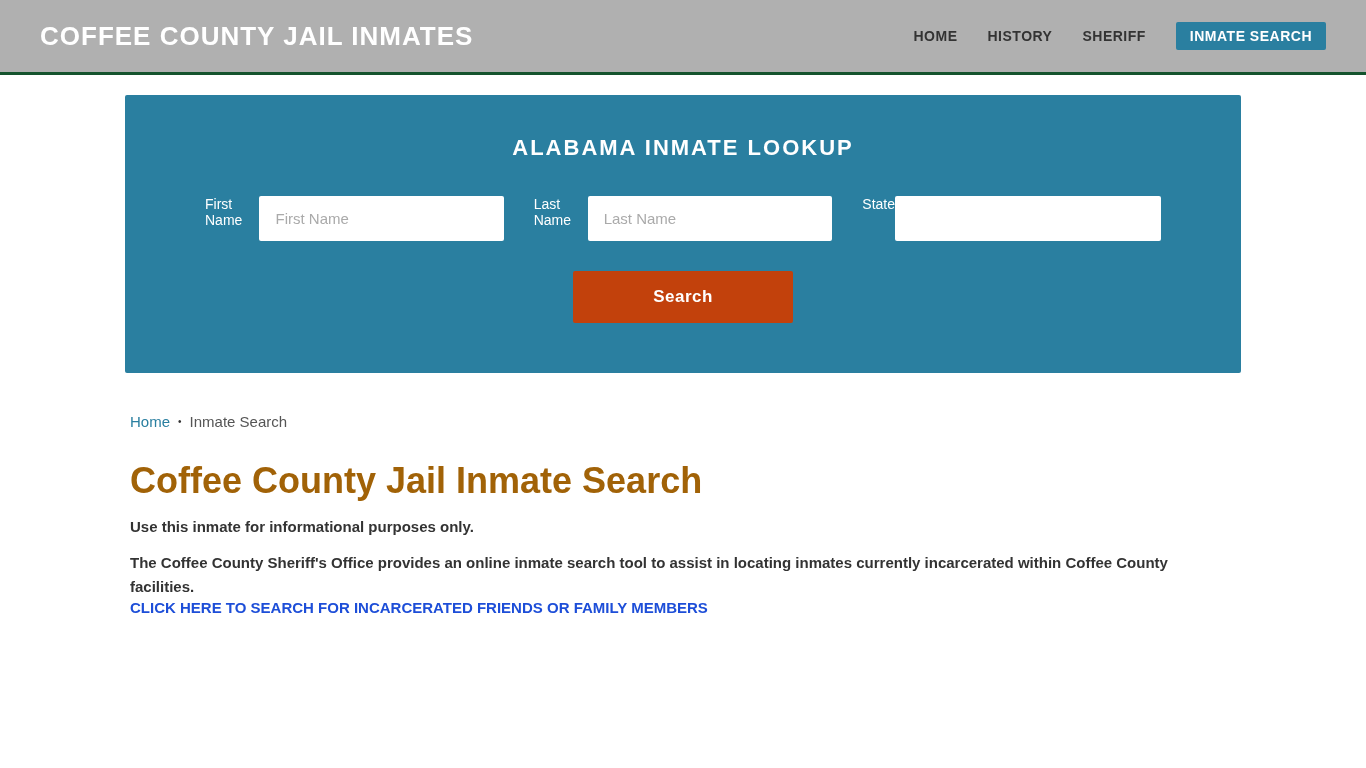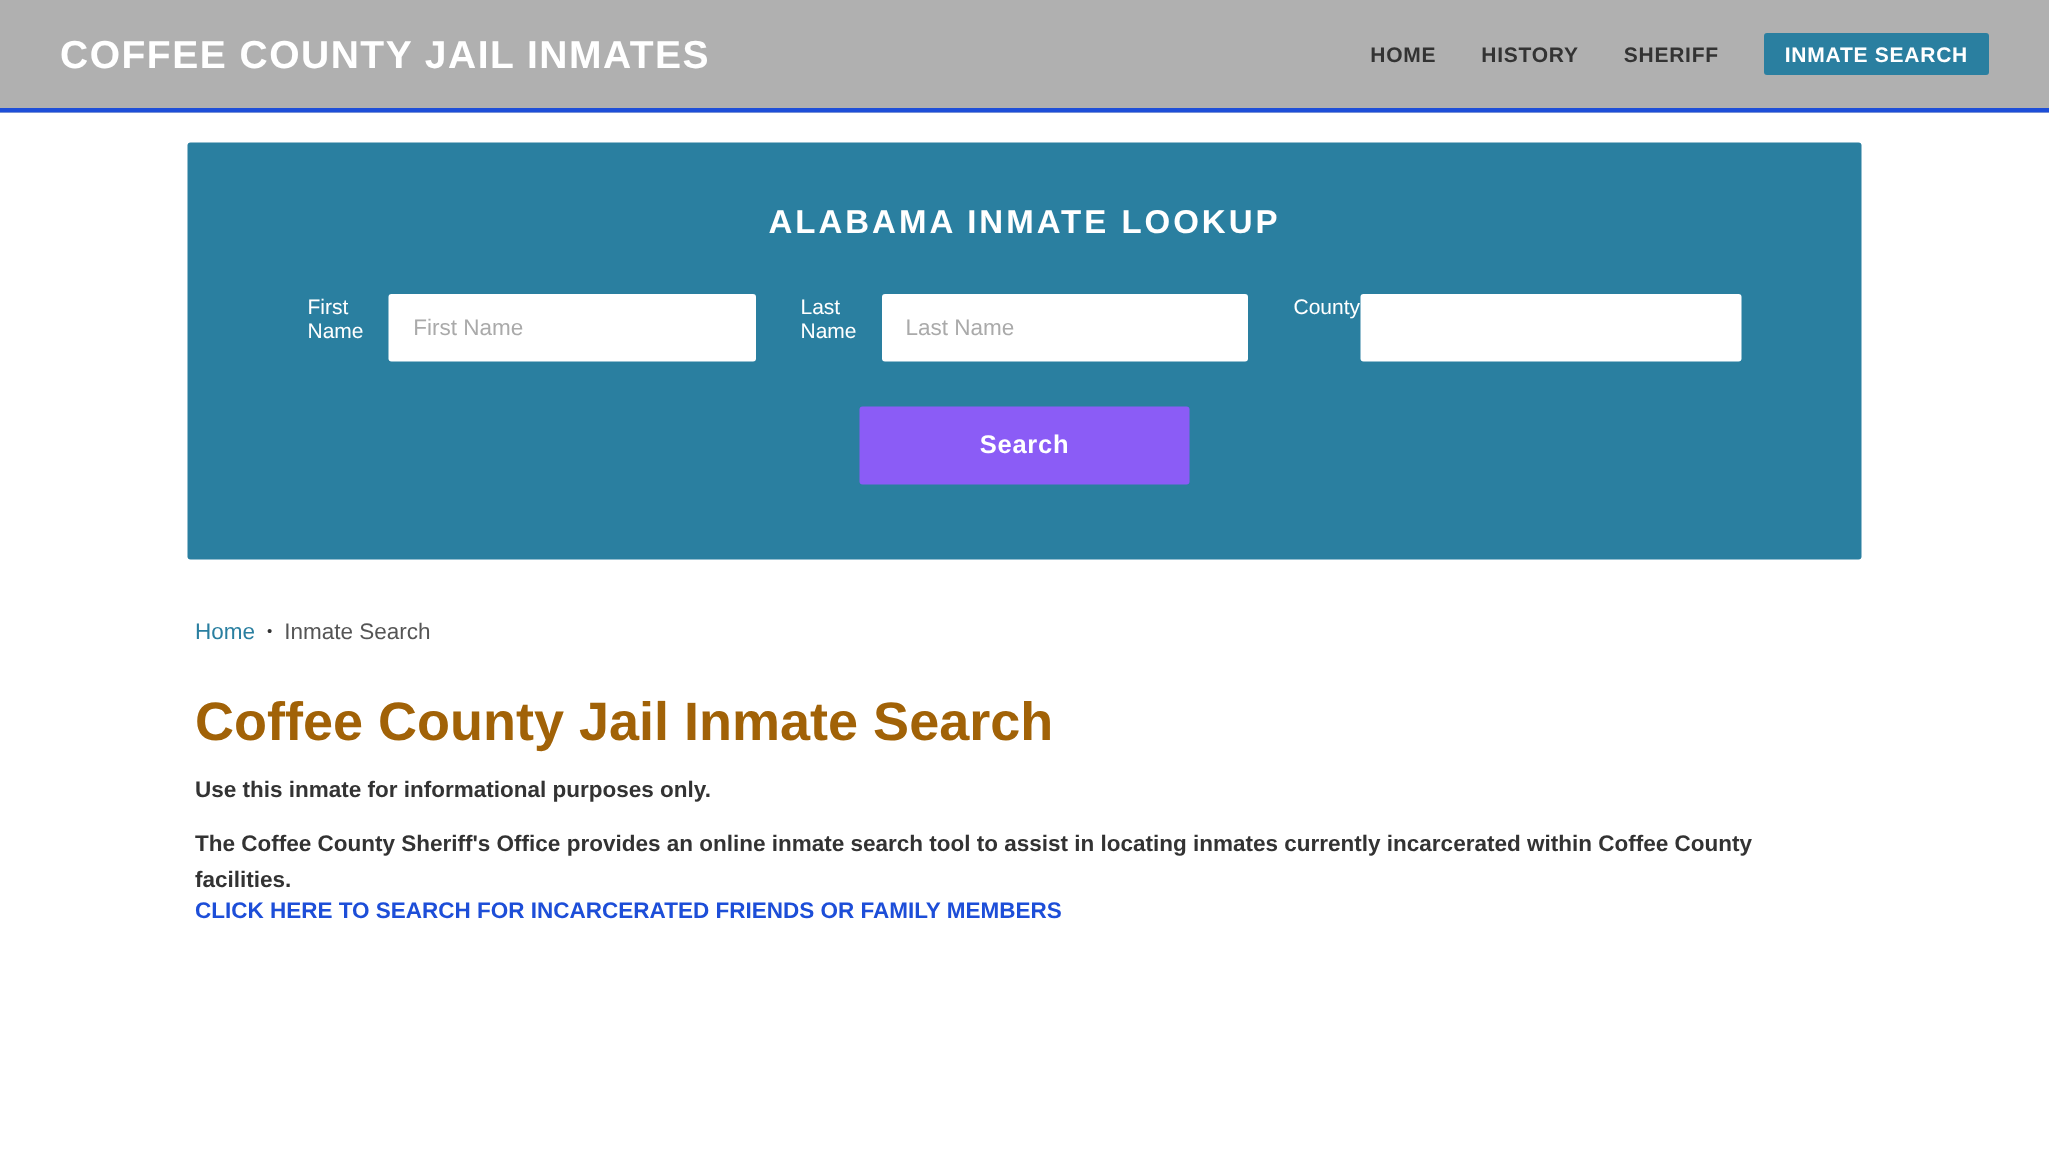--- a/index.html
+++ b/index.html
@@ -17,21 +17,21 @@
     }
 
     
     .header {
       background: #b0b0b0;
       padding: 0 40px;
       height: 75px;
       display: flex;
       align-items: center;
       justify-content: space-between;
-      border-bottom: 3px solid #1d4ed8;
+      border-bottom: 3px solid #14532d;
     }
 
     .site-title {
       font-size: 26px;
       font-weight: 900;
       color: #ffffff;
       letter-spacing: 1px;
       text-transform: uppercase;
     }
 
@@ -111,21 +111,21 @@
       color: #aaa;
     }
 
     .search-btn-row {
       display: flex;
       justify-content: center;
       margin-top: 10px;
     }
 
     .search-button {
-      background: #8b5cf6;
+      background: #c2410c;
       color: #ffffff;
       font-size: 17px;
       font-weight: 700;
       border: none;
       padding: 16px 80px;
       cursor: pointer;
       border-radius: 2px;
       letter-spacing: 0.5px;
     }
 
@@ -206,21 +206,21 @@
   <div class="search-form">
     <div class="form-group">
       <label class="form-label">First Name</label>
       <input class="form-input" type="text" placeholder="First Name" style="">
     </div>
     <div class="form-group">
       <label class="form-label">Last Name</label>
       <input class="form-input" type="text" placeholder="Last Name" style="">
     </div>
     <div class="form-group">
-      <label class="form-label">County</label>
+      <label class="form-label">State</label>
       <input class="form-input" type="text" style="">
     </div>
   </div>
   <div class="search-btn-row">
     <button class="search-button">Search</button>
   </div>
 </section>
 
 <div class="breadcrumb-bar">
   <a class="breadcrumb-home">Home</a>

